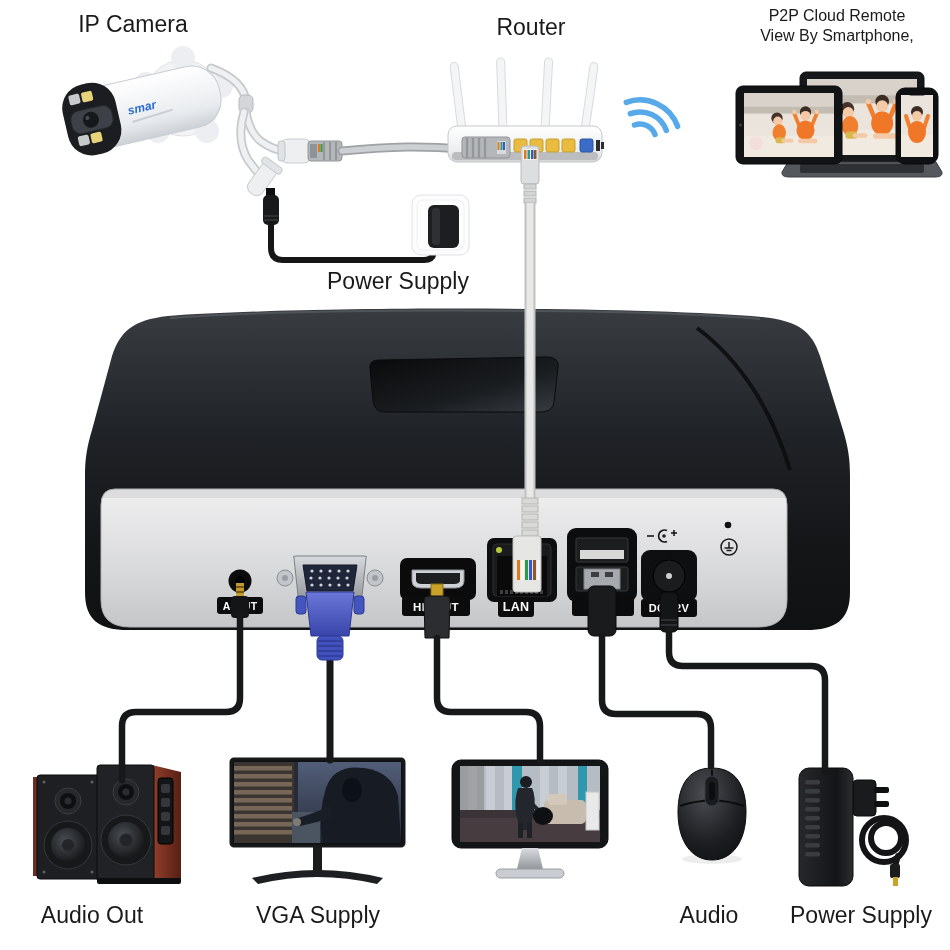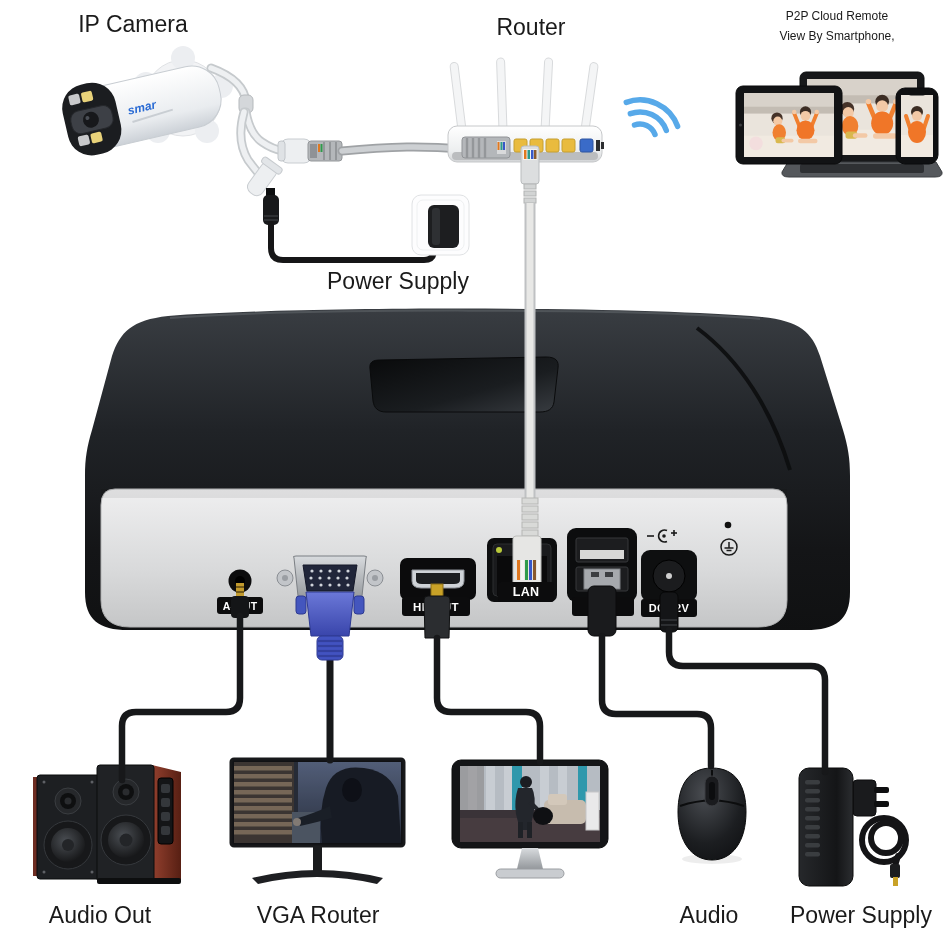--- a/index.html
+++ b/index.html
@@ -1,36 +1,36 @@
 <!DOCTYPE html>
 <html><head>
 <meta charset="utf-8">
 <style>
   html,body{margin:0;padding:0;background:#fff;}
   .canvas{position:relative;width:950px;height:950px;background:#ffffff;overflow:hidden;
           font-family:"Liberation Sans",sans-serif;color:#111;}
   svg.layer{position:absolute;left:0;top:0;}
   .lbl{position:absolute;text-align:center;color:#1a1a1a;z-index:5;}
   .lbl-big{font-size:23px;line-height:26px;}
-  .lbl-p2p{font-size:12px;line-height:20px;}
+  .lbl-p2p{font-size:16px;line-height:20px;}
   #lbl-ipcam{left:38px;top:11px;width:190px;}
   #lbl-router{left:441px;top:14px;width:180px;}
   #lbl-p2p{left:726px;top:6px;width:222px;}
   #lbl-psu-top{left:298px;top:268px;width:200px;}
-  #lbl-audio{left:20px;top:902px;width:160px;}
+  #lbl-audio{left:12px;top:902px;width:160px;}
   #lbl-vga{left:238px;top:902px;width:160px;}
   #lbl-hdmi{left:447px;top:902px;width:170px;}
   #lbl-mouse{left:659px;top:902px;width:100px;}
   #lbl-psu-bot{left:776px;top:902px;width:170px;}
   .port-chip{position:absolute;z-index:6;background:#0c0c0d;color:#fff;
              display:flex;align-items:center;justify-content:center;
              border-radius:3px;font-weight:bold;letter-spacing:.3px;}
   #chip-audio{left:217px;top:597px;width:46px;height:17px;font-size:10.5px;}
   #chip-hdmi{left:402px;top:597px;width:68px;height:19px;font-size:11.5px;}
-  #chip-lan{left:498px;top:582px;width:56px;height:20px;font-size:12.5px;}
+  #chip-lan{left:498px;top:597px;width:36px;height:20px;font-size:12.5px;}
   #chip-usb{left:572px;top:597px;width:62px;height:19px;font-size:11.5px;}
   #chip-dc{left:641px;top:599px;width:56px;height:18px;font-size:11px;}
   #base{z-index:1;}
   #overlay{z-index:9;pointer-events:none;}
 </style>
 </head>
 <body>
 
 <div class="canvas">
 
@@ -526,21 +526,21 @@
 </div>
 <div class="lbl lbl-big" id="lbl-psu-top">Power Supply</div>
 
 <div class="port-chip" id="chip-audio">A-OUT</div>
 <div class="port-chip" id="chip-hdmi">HD OUT</div>
 <div class="port-chip" id="chip-lan">LAN</div>
 <div class="port-chip" id="chip-usb">USB</div>
 <div class="port-chip" id="chip-dc">DC 12V</div>
 
 <div class="lbl lbl-big" id="lbl-audio">Audio Out</div>
-<div class="lbl lbl-big" id="lbl-vga">VGA Router</div>
+<div class="lbl lbl-big" id="lbl-vga">VGA Supply</div>
 <div class="lbl lbl-big" id="lbl-mouse">Audio</div>
 <div class="lbl lbl-big" id="lbl-psu-bot">Power Supply</div>
 
 <svg id="overlay" class="layer" width="950" height="950" viewBox="0 0 950 950">
 
   <g>
     <rect x="236" y="583" width="8" height="15" fill="#c29a2e"></rect>
     <line x1="236" y1="587" x2="244" y2="587" stroke="#5a4410" stroke-width="1.5"></line>
     <line x1="236" y1="592" x2="244" y2="592" stroke="#5a4410" stroke-width="1.5"></line>
     <rect x="231" y="596" width="18" height="22" rx="4" fill="#141517"></rect>

